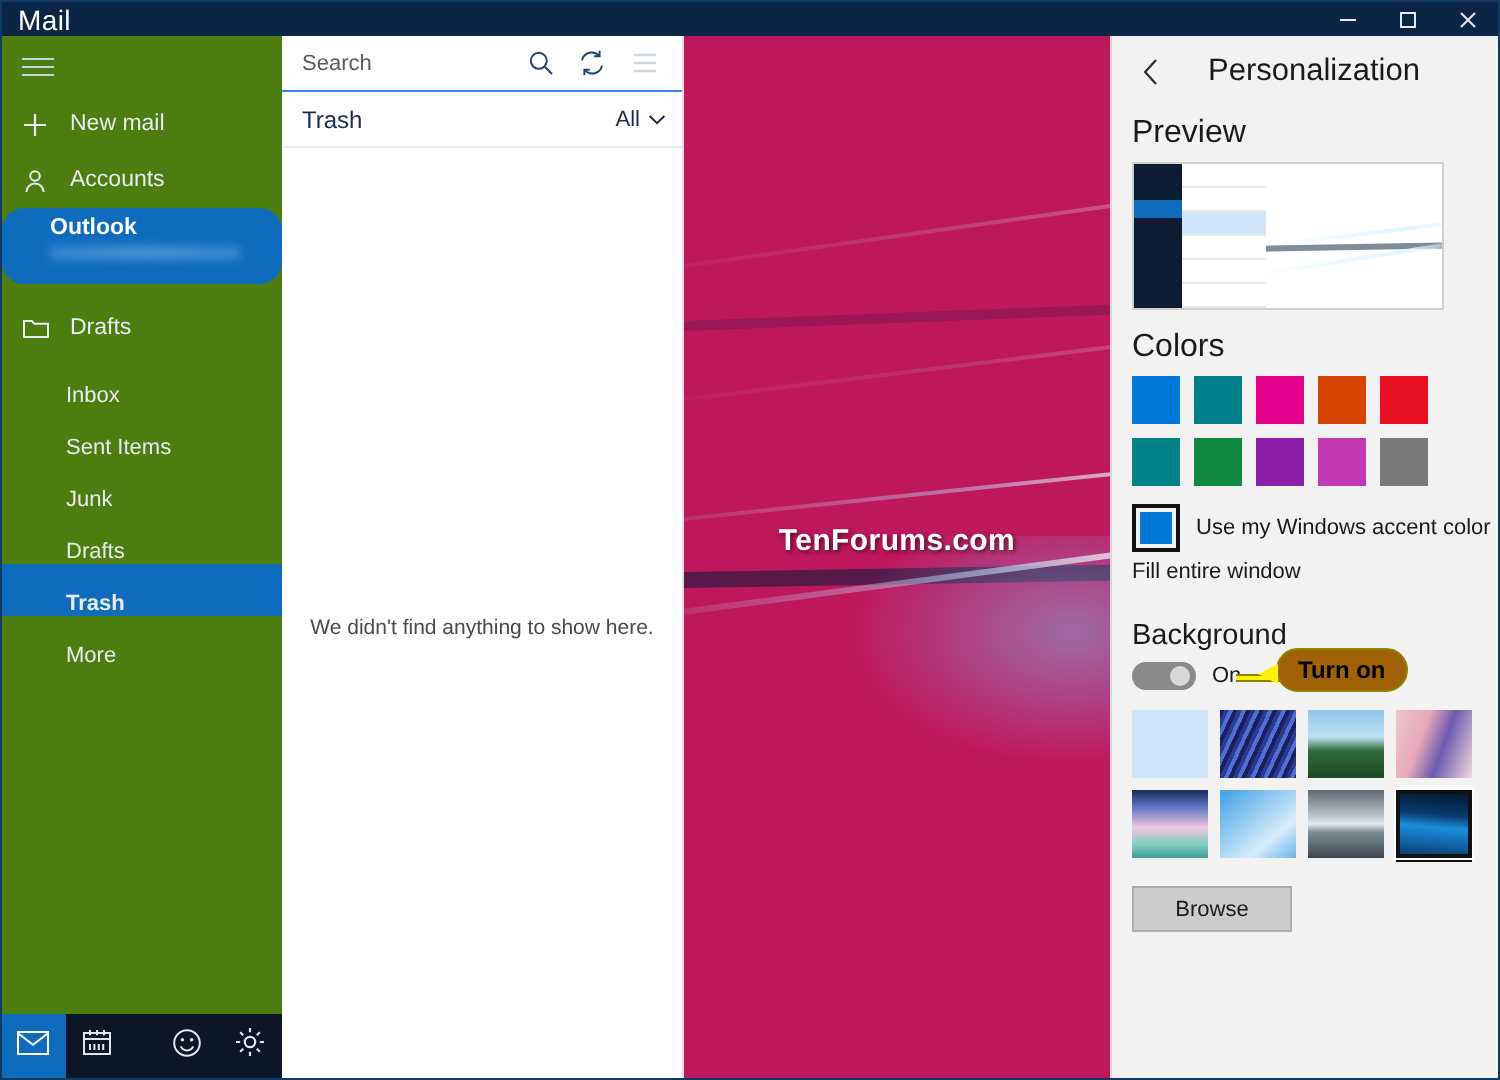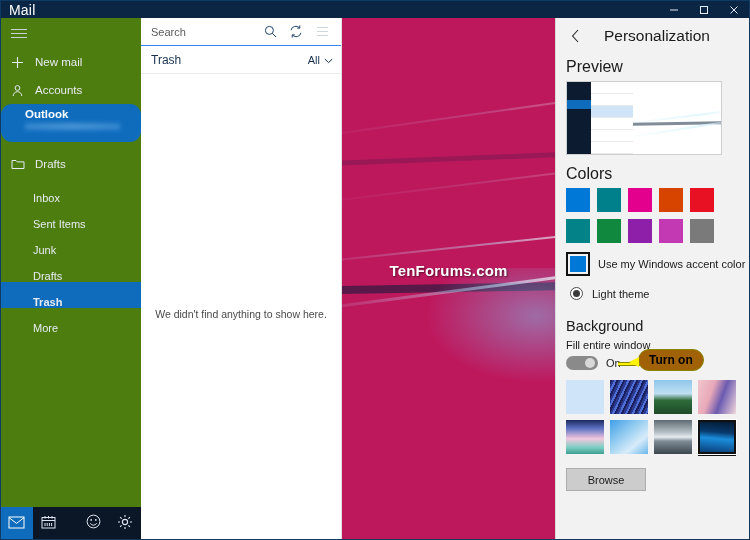--- a/index.html
+++ b/index.html
@@ -560,30 +560,24 @@
       <div class="sw" style="background: rgb(122, 122, 122);"></div>
     </div>
 
     <div class="accentrow">
       <span class="accentbox">
           <i style="background: rgb(0, 120, 215);"></i>
         </span>
       <span class="accentlbl">Use my Windows accent color</span>
     </div>
 
-    <div class="radiorow">
-      <span class="radio on">
-          <i></i>
-        </span>
-      <span class="radiolbl">Light theme</span>
-    </div>
+
+    <div class="sechead" style="font-size:11px;margin-bottom:2px;">Fill entire window</div>
 
     <div class="sechead big" style="margin-top:18px;">Background</div>
-
-    <div class="sechead" style="font-size:11px;margin-bottom:2px;">Fill entire window</div>
 
     <div class="fillrow">
       <span class="toggle">
           <i></i>
         </span>
       <span class="togglelbl">On</span>
       <span class="calloutline"></span>
       <span class="callout">Turn on</span>
     </div>
 

